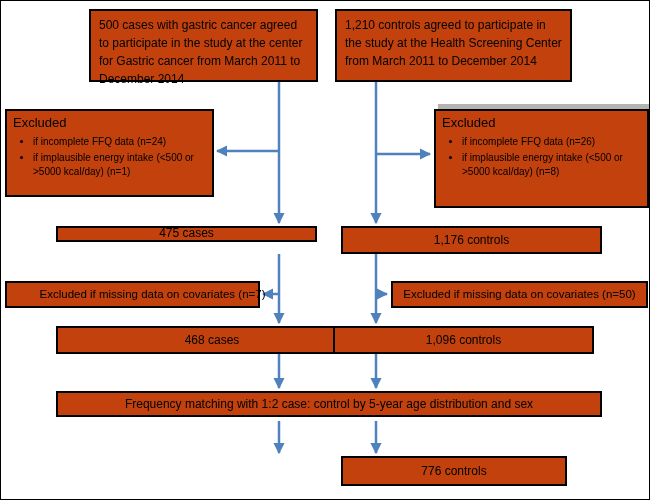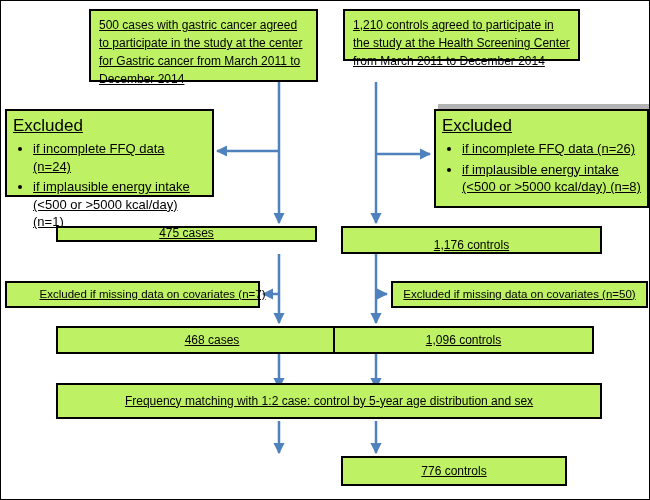--- a/index.html
+++ b/index.html
@@ -19,56 +19,55 @@
   }
   svg.arrows {
     position: absolute;
     left: 0;
     top: 0;
     z-index: 1;
   }
   .box {
     position: absolute;
     box-sizing: border-box;
-    background: #bef264;
+    background: #c2410c;
     border: 2px solid #000000;
     color: #000000;
     font-size: 12px;
     z-index: 2;
-    text-decoration: underline;
   }
   .box--para {
     padding: 5px 8px;
     line-height: 1.5;
     text-align: left;
   }
   .box--center {
     display: flex;
     align-items: center;
     justify-content: center;
     text-align: center;
     line-height: 1.2;
   }
   .box--excl {
     padding: 4px 6px 2px 6px;
   }
   .excl-title {
     margin: 0;
-    font-size: 17px;
+    font-size: 13px;
     line-height: 1.3;
   }
   .excl-list {
     margin: 3px 0 0 0;
     padding-left: 20px;
     list-style-type: disc;
   }
   .excl-list li {
     margin: 0 0 3px 0;
     line-height: 1.35;
-    font-size: 13px;
+    font-size: 10px;
   }
   .box--cov {
     white-space: nowrap;
     font-size: 11.5px;
   }
   .box--shadow {
     box-shadow: 4px -5px 0 #b3b3b3;
   }
 </style>
 </head>
@@ -99,21 +98,21 @@
     <line x1="375" y1="353" x2="375" y2="387" stroke="#4f81bd" stroke-width="2.5" marker-end="url(#ah)"></line>
 
     <line x1="278" y1="420" x2="278" y2="452" stroke="#4f81bd" stroke-width="2.5" marker-end="url(#ah)"></line>
     <line x1="375" y1="420" x2="375" y2="452" stroke="#4f81bd" stroke-width="2.5" marker-end="url(#ah)"></line>
   </svg>
 
   <div class="box box--para" style="left:88px; top:8px; width:229px; height:73px;">
     <span>500 cases with gastric cancer agreed to participate in the study at the center for Gastric cancer from March 2011 to December 2014</span>
   </div>
 
-  <div class="box box--para" style="left:334px; top:8px; width:237px; height:52px;margin-left:8px;">
+  <div class="box box--para" style="left:334px; top:8px; width:237px; height:73px;">
     <span>1,210 controls agreed to participate in the study at the Health Screening Center from March 2011 to December 2014</span>
   </div>
 
   <div class="box box--excl" style="left:4px; top:108px; width:209px; height:88px;">
     <p class="excl-title">Excluded</p>
     <ul class="excl-list">
       <li>if incomplete FFQ data (n=24)</li>
       <li>if implausible energy intake (&lt;500 or &gt;5000 kcal/day) (n=1)</li>
     </ul>
   </div>
@@ -123,41 +122,41 @@
     <ul class="excl-list">
       <li>if incomplete FFQ data (n=26)</li>
       <li>if implausible energy intake (&lt;500 or &gt;5000 kcal/day) (n=8)</li>
     </ul>
   </div>
 
   <div class="box box--center" style="left:55px; top:225px; width:261px; height:16px;align-items:flex-end;">
     <span>475 cases</span>
   </div>
 
-  <div class="box box--center" style="left:340px; top:225px; width:261px; height:28px;align-items:flex-end;">
+  <div class="box box--center" style="left:340px; top:225px; width:261px; height:28px;">
     <span>1,176 controls</span>
   </div>
 
   <div class="box box--center box--cov" style="left:4px; top:280px; width:255px; height:27px;padding-left:40px;">
     <span>Excluded if missing data on covariates (n=7)</span>
   </div>
 
   <div class="box box--center box--cov" style="left:390px; top:280px; width:257px; height:27px;">
     <span>Excluded if missing data on covariates (n=50)</span>
   </div>
 
   <div class="box box--center" style="left:55px; top:325px; width:312px; height:28px;">
     <span>468 cases</span>
   </div>
 
   <div class="box box--center" style="left:332px; top:325px; width:261px; height:28px;">
     <span>1,096 controls</span>
   </div>
 
-  <div class="box box--center" style="left:55px; top:382px; width:546px; height:36px;">
+  <div class="box box--center" style="left:55px; top:390px; width:546px; height:26px;">
     <span>Frequency matching with 1:2 case: control by 5-year age distribution and sex</span>
   </div>
 
 
   <div class="box box--center" style="left:340px; top:455px; width:226px; height:30px;">
     <span>776 controls</span>
   </div>
 
 </div>
 

